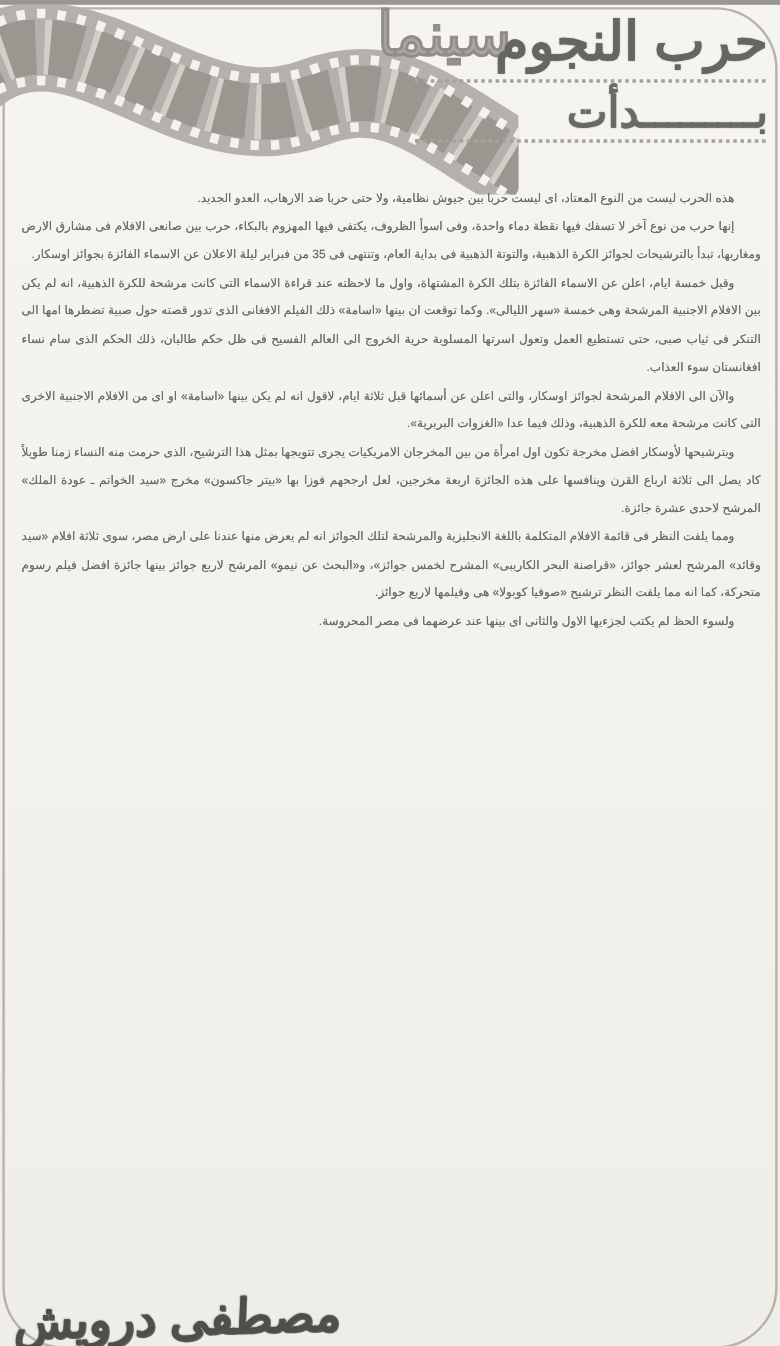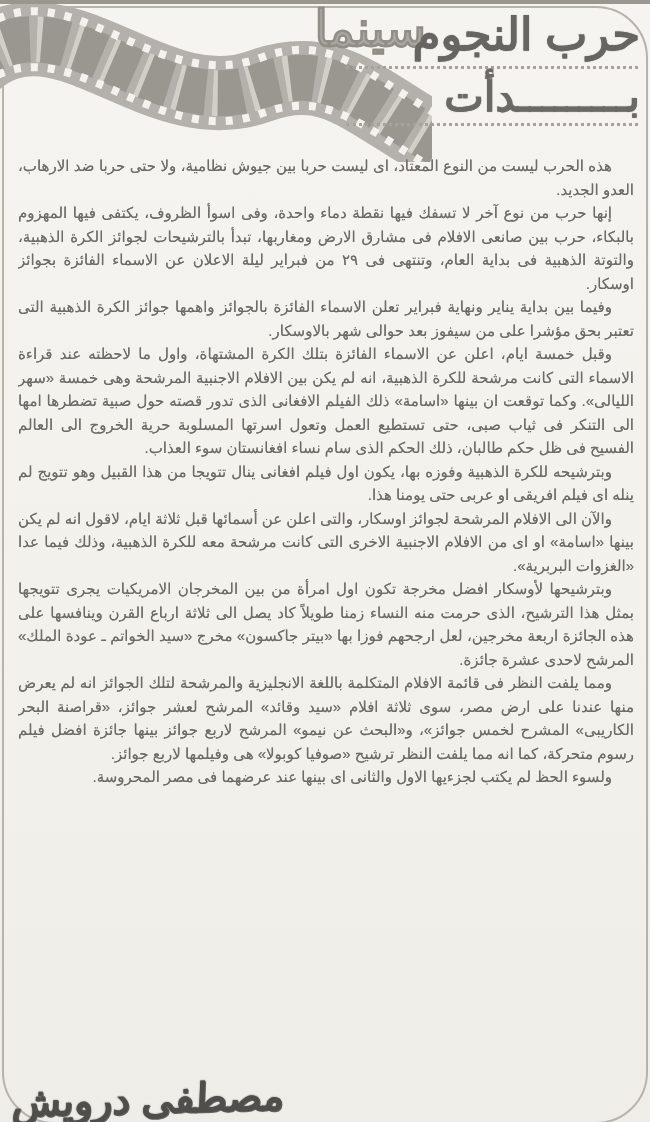--- a/index.html
+++ b/index.html
@@ -36,38 +36,38 @@
   }
   .headline h1{
     margin:0 0 4px 0;
     font-size:45px;line-height:1.2;
     font-weight:bold;color:#676562;
     text-shadow:0 0 1px #676562;
     white-space:nowrap;
   }
   .headline h2{
     margin:4px 0 2px 0;
-    font-size:42px;line-height:1.15;
+    font-size:36px;line-height:1.15;
     font-weight:bold;color:#6b6966;
     text-shadow:0 0 1px #6b6966;
     white-space:nowrap;
   }
   .dotted{
     height:0;border-bottom:3px dotted #a7a29a;
     margin:2px 2px;
   }
   
   .article{
     position:absolute;top:150px;right:16px;left:18px;height:920px;
     overflow:hidden;
     direction:rtl;
   }
   .article p{
     margin:0;
-    font-size:15px;line-height:23.5px;
+    font-size:10px;line-height:23.5px;
     color:#6e6c69;
     text-align:justify;
     text-indent:22px;
     text-shadow:0 0 0.4px #8a8884;
   }
   
   .signature{
     position:absolute;bottom:4px;left:12px;
     font-size:40px;font-weight:bold;
     color:#504e4b;
@@ -102,24 +102,22 @@
 
   <div class="headline">
     <h1>حرب النجوم</h1>
     <div class="dotted"></div>
     <h2>بـــــــــدأت</h2>
     <div class="dotted"></div>
   </div>
 
   <main class="article">
       <p>هذه الحرب ليست من النوع المعتاد، اى ليست حربا بين جيوش نظامية، ولا حتى حربا ضد الارهاب، العدو الجديد.</p>
-      <p>إنها حرب من نوع آخر لا تسفك فيها نقطة دماء واحدة، وفى اسوأ الظروف، يكتفى فيها المهزوم بالبكاء، حرب بين صانعى الافلام فى مشارق الارض ومغاربها، تبدأ بالترشيحات لجوائز الكرة الذهبية، والتوتة الذهبية فى بداية العام، وتنتهى فى ٢٩ من فبراير ليلة الاعلان عن الاسماء الفائزة بجوائز اوسكار.</p>
-      <p>وفيما بين بداية يناير ونهاية فبراير تعلن الاسماء الفائزة بالجوائز واهمها جوائز الكرة الذهبية التى تعتبر بحق مؤشرا على من سيفوز بعد حوالى شهر بالاوسكار.</p>
+      <p>إنها حرب من نوع آخر لا تسفك فيها نقطة دماء واحدة، وفى اسوأ الظروف، يكتفى فيها المهزوم بالبكاء، حرب بين صانعى الافلام فى مشارق الارض ومغاربها، تبدأ بالترشيحات لجوائز الكرة الذهبية، والتوتة الذهبية فى بداية العام، وتنتهى فى 35 من فبراير ليلة الاعلان عن الاسماء الفائزة بجوائز اوسكار.</p>
       <p>وقبل خمسة ايام، اعلن عن الاسماء الفائزة بتلك الكرة المشتهاة، واول ما لاحظته عند قراءة الاسماء التى كانت مرشحة للكرة الذهبية، انه لم يكن بين الافلام الاجنبية المرشحة وهى خمسة «سهر الليالى». وكما توقعت ان بينها «اسامة» ذلك الفيلم الافغانى الذى تدور قصته حول صبية تضطرها امها الى التنكر فى ثياب صبى، حتى تستطيع العمل وتعول اسرتها المسلوبة حرية الخروج الى العالم الفسيح فى ظل حكم طالبان، ذلك الحكم الذى سام نساء افغانستان سوء العذاب.</p>
-      <p>وبترشيحه للكرة الذهبية وفوزه بها، يكون اول فيلم افغانى ينال تتويجا من هذا القبيل وهو تتويج لم ينله اى فيلم افريقى او عربى حتى يومنا هذا.</p>
       <p>والآن الى الافلام المرشحة لجوائز اوسكار، والتى اعلن عن أسمائها قبل ثلاثة ايام، لاقول انه لم يكن بينها «اسامة» او اى من الافلام الاجنبية الاخرى التى كانت مرشحة معه للكرة الذهبية، وذلك فيما عدا «الغزوات البربرية».</p>
       <p>وبترشيحها لأوسكار افضل مخرجة تكون اول امرأة من بين المخرجان الامريكيات يجرى تتويجها بمثل هذا الترشيح، الذى حرمت منه النساء زمنا طويلاً كاد يصل الى ثلاثة ارباع القرن وينافسها على هذه الجائزة اربعة مخرجين، لعل ارجحهم فوزا بها «بيتر جاكسون» مخرج «سيد الخواتم ـ عودة الملك» المرشح لاحدى عشرة جائزة.</p>
       <p>ومما يلفت النظر فى قائمة الافلام المتكلمة باللغة الانجليزية والمرشحة لتلك الجوائز انه لم يعرض منها عندنا على ارض مصر، سوى ثلاثة افلام «سيد وقائد» المرشح لعشر جوائز، «قراصنة البحر الكاريبى» المشرح لخمس جوائز»، و«البحث عن نيمو» المرشح لاربع جوائز بينها جائزة افضل فيلم رسوم متحركة، كما انه مما يلفت النظر ترشيح «صوفيا كوبولا» هى وفيلمها لاربع جوائز.</p>
       <p>ولسوء الحظ لم يكتب لجزءيها الاول والثانى اى بينها عند عرضهما فى مصر المحروسة.</p>
     </main>
 
   <div class="signature">مصطفى درويش</div>
 
 </div>
 

